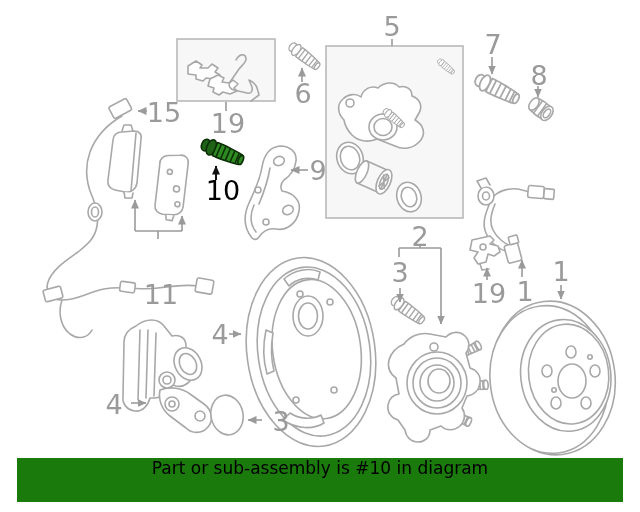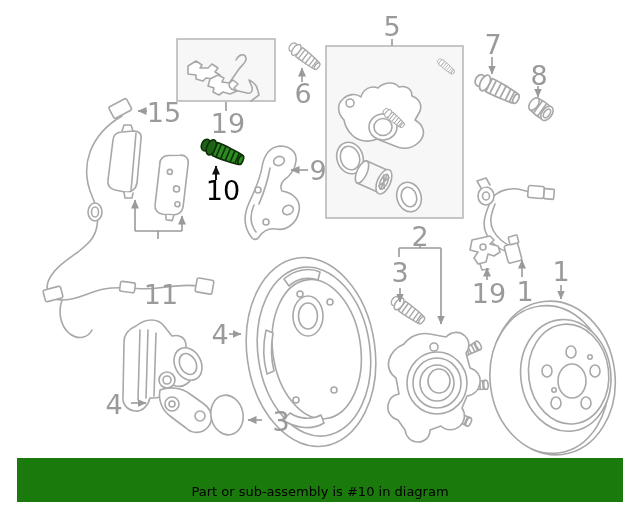--- a/index.html
+++ b/index.html
@@ -7,21 +7,21 @@
   .stage { position:absolute; left:0; top:0; width:640px; height:512px; }
   svg.art { position:absolute; left:0; top:0; }
   .ln   { fill:none;    stroke:#a8a8a8; stroke-width:1.6; stroke-linecap:round; stroke-linejoin:round; }
   .fw   { fill:#ffffff; stroke:#a8a8a8; stroke-width:1.6; stroke-linecap:round; stroke-linejoin:round; }
   .box  { fill:#f7f7f7; stroke:#b5b5b5; stroke-width:1.5; }
   .cl   { fill:none; stroke:#9a9a9a; stroke-width:1.6; stroke-linecap:butt; }
   .clb  { fill:none; stroke:#111111; stroke-width:2; stroke-linecap:butt; }
   .callout { position:absolute; transform:translate(-50%,-50%); font-size:27px; color:#9a9a9a; line-height:1; white-space:nowrap; cursor:pointer; }
   .callout.hl { color:#000000; }
   .banner { position:absolute; left:17px; top:458px; width:606px; height:44px; background:#1b7a0c; color:#000000;
-            display:flex; flex-direction:column; align-items:center; justify-content:flex-end; font-size:13px; line-height:21px; }
+            display:flex; flex-direction:column; align-items:center; justify-content:flex-start; font-size:17px; line-height:21px; }
   .banner div { white-space:nowrap; }
 </style>
 </head>
 <body>
 
 <div class="stage">
 
 <svg class="art" width="640" height="512" viewBox="0 0 640 512">
   <defs>
     <marker id="ag" markerUnits="userSpaceOnUse" markerWidth="10" markerHeight="9" refX="8.5" refY="4" orient="auto">

